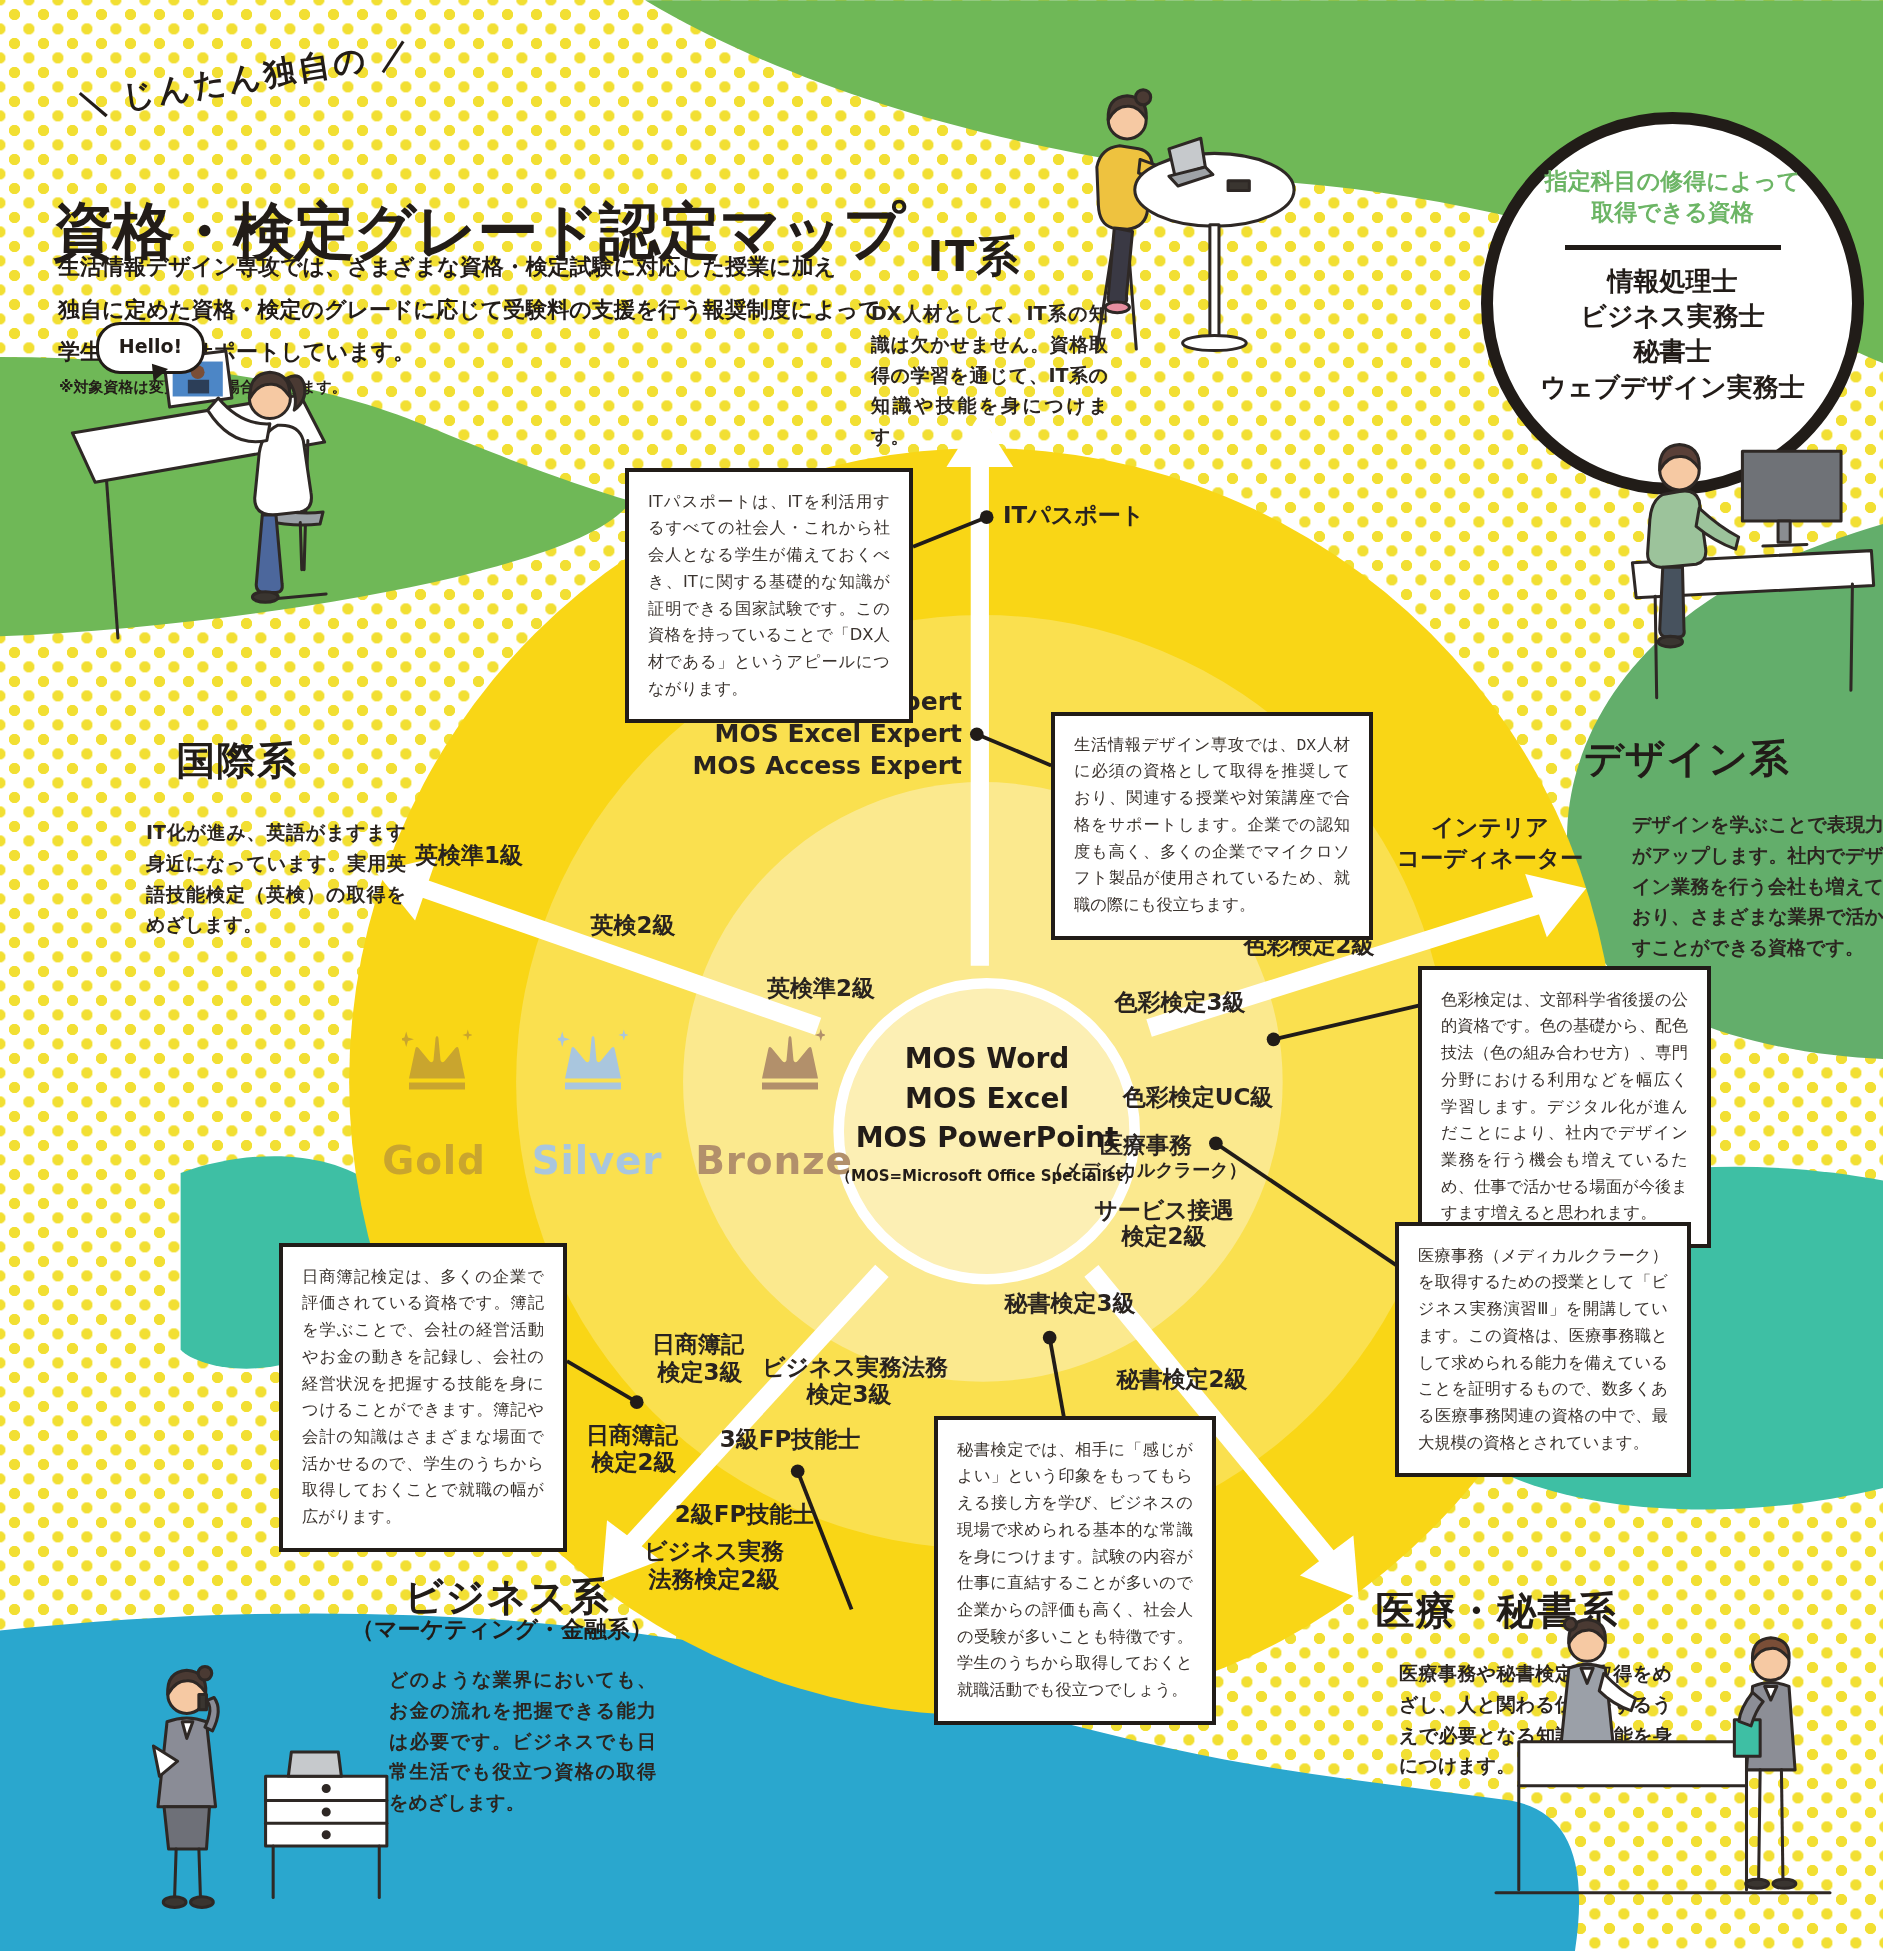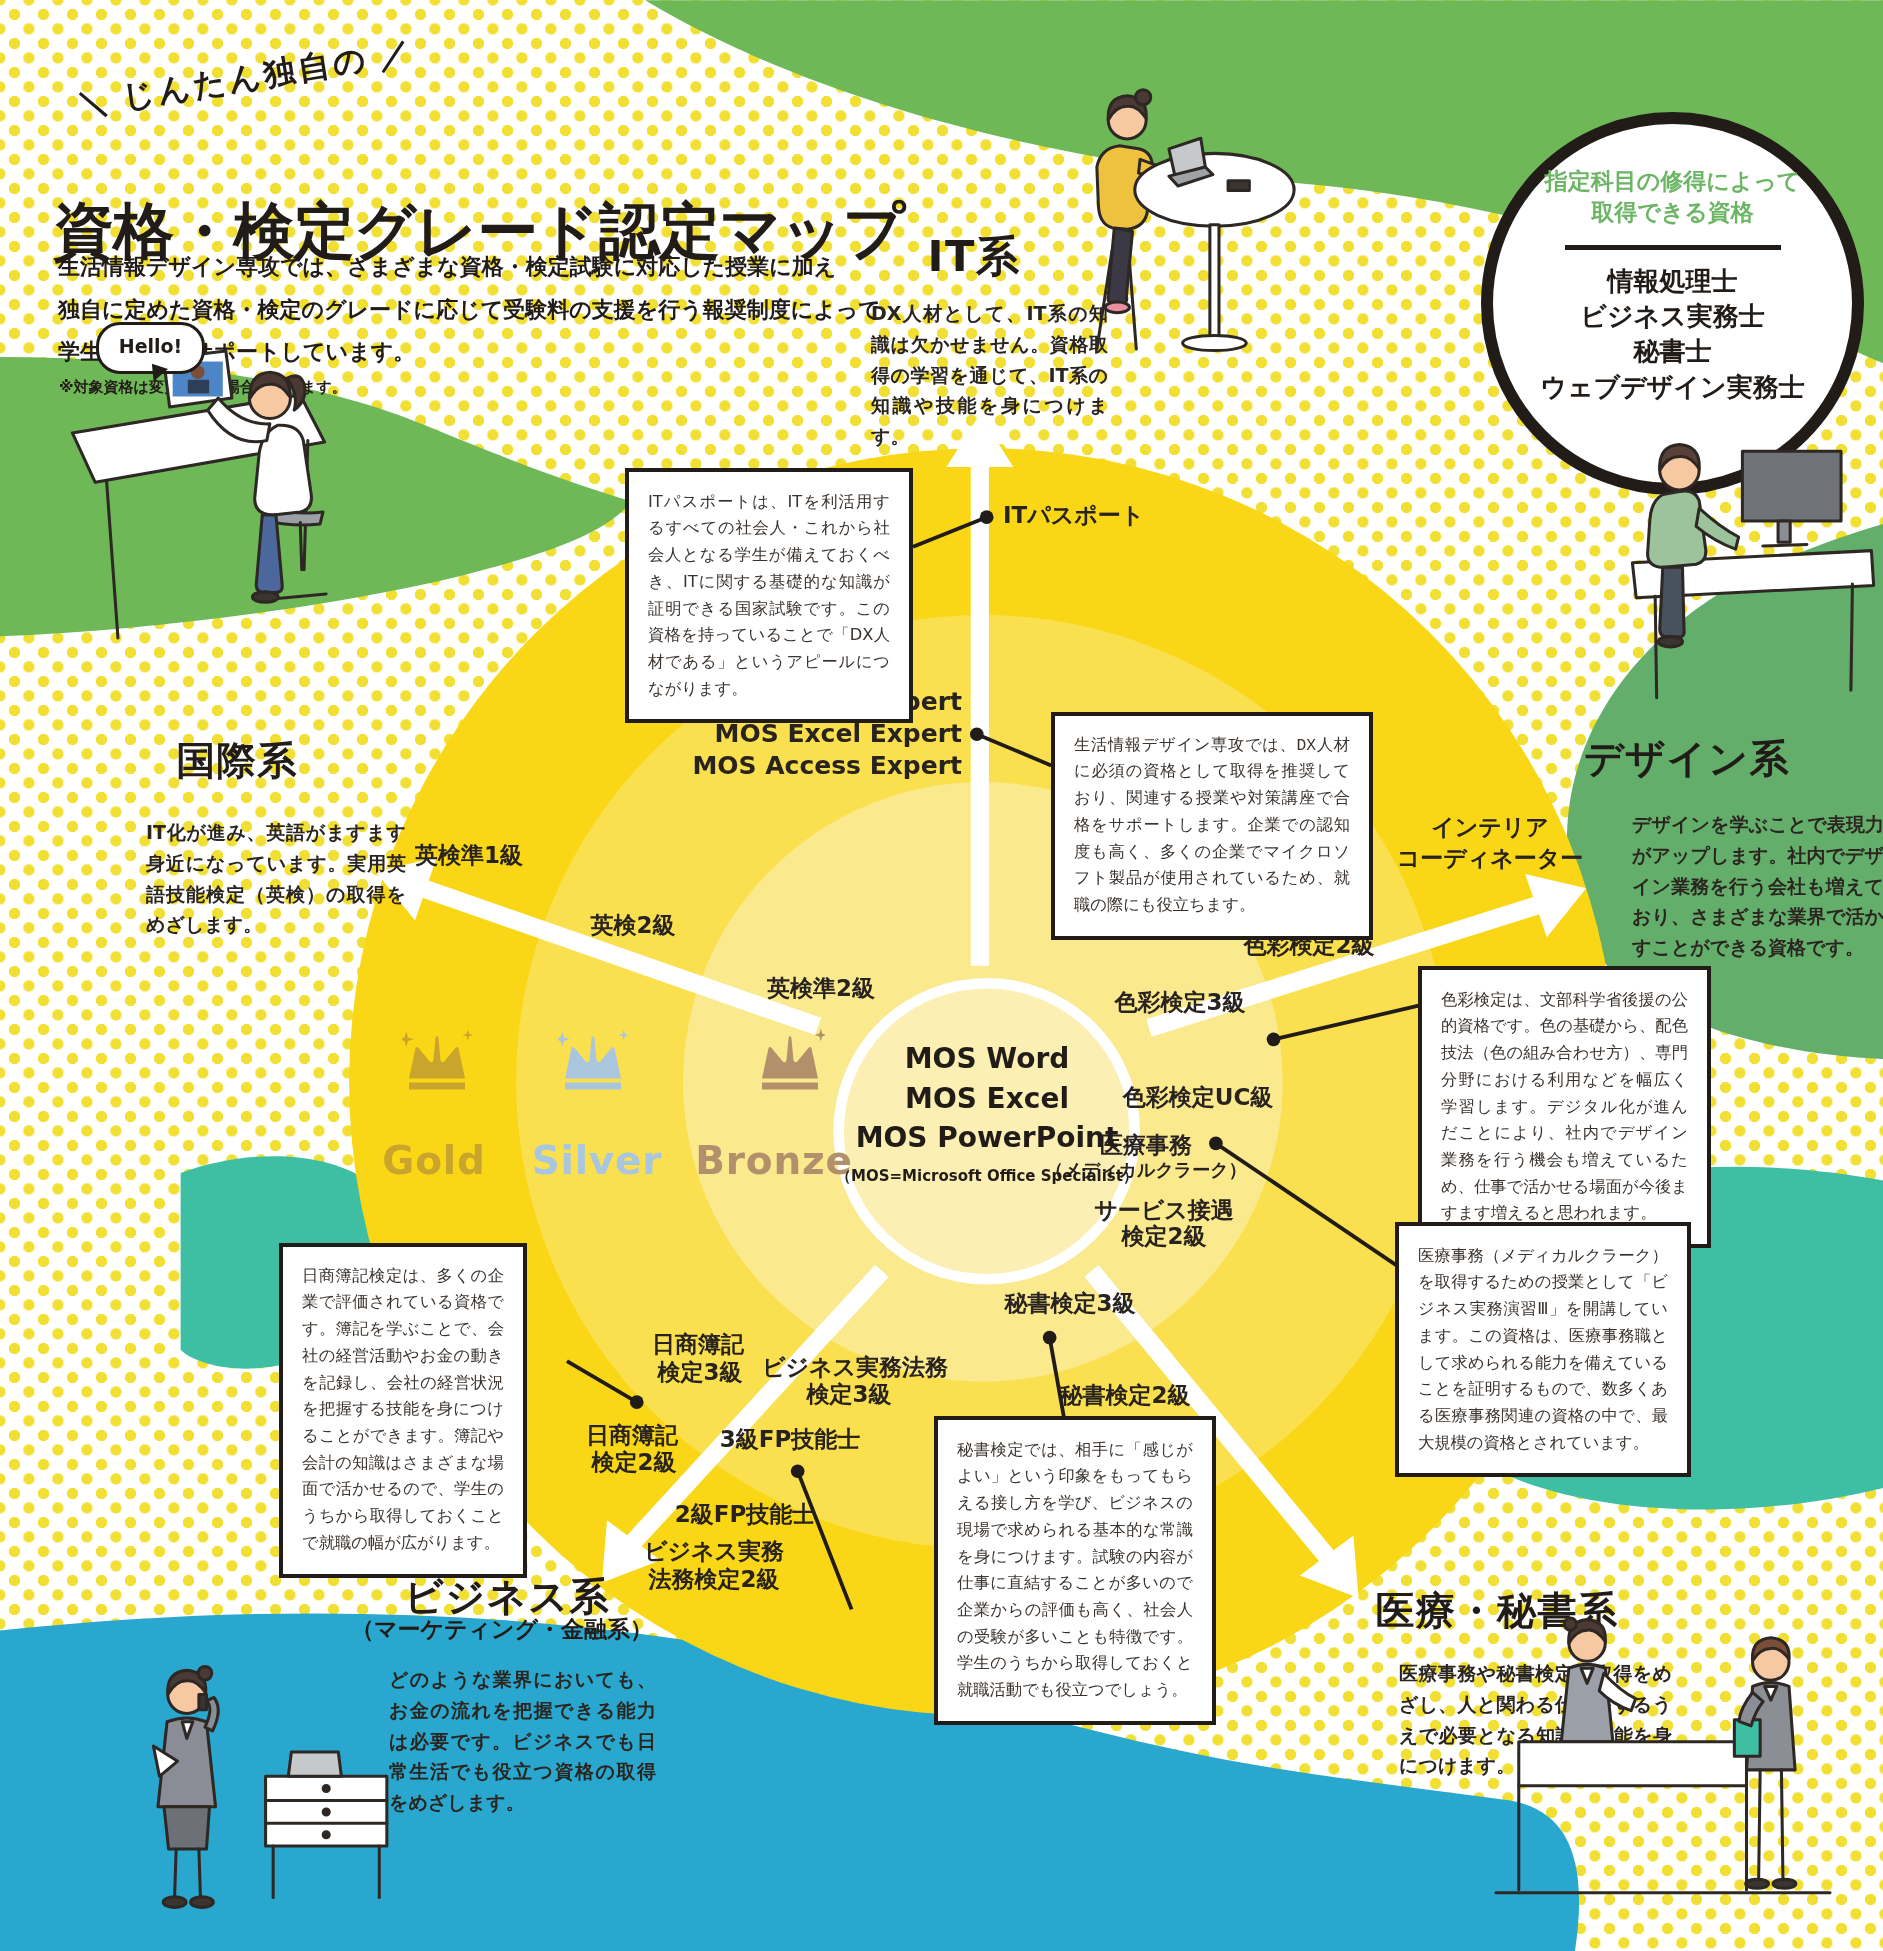--- a/index.html
+++ b/index.html
@@ -152,21 +152,21 @@
   <div class="L" style="left:1490px;top:858px;">コーディネーター</div>
   <div class="L" style="left:1309px;top:945px;">色彩検定2級</div>
   <div class="L" style="left:1180px;top:1002px;">色彩検定3級</div>
   <div class="L" style="left:1198px;top:1097px;">色彩検定UC級</div>
 
   <div class="L" style="left:1146px;top:1145px;">医療事務</div>
   <div class="L small" style="left:1146px;top:1170px;">（メディカルクラーク）</div>
   <div class="L" style="left:1164px;top:1210px;">サービス接遇</div>
   <div class="L" style="left:1164px;top:1236px;">検定2級</div>
   <div class="L" style="left:1070px;top:1303px;">秘書検定3級</div>
-  <div class="L" style="left:1125px;top:1379px;margin-top:16px;">秘書検定2級</div>
+  <div class="L" style="left:1182px;top:1379px;">秘書検定2級</div>
 
   <div class="L" style="left:698px;top:1344px;">日商簿記</div>
   <div class="L" style="left:700px;top:1372px;">検定3級</div>
   <div class="L" style="left:855px;top:1367px;">ビジネス実務法務</div>
   <div class="L" style="left:849px;top:1394px;">検定3級</div>
   <div class="L" style="left:632px;top:1435px;">日商簿記</div>
   <div class="L" style="left:634px;top:1462px;">検定2級</div>
   <div class="L" style="left:790px;top:1439px;">3級FP技能士</div>
   <div class="L" style="left:745px;top:1514px;">2級FP技能士</div>
   <div class="L" style="left:714px;top:1551px;">ビジネス実務</div>
@@ -195,21 +195,21 @@
   <div class="center-line" style="left:987px;top:1058px;">MOS Word</div>
   <div class="center-line" style="left:987px;top:1098px;">MOS Excel</div>
   <div class="center-line" style="left:987px;top:1137px;">MOS PowerPoint</div>
   <div class="center-note" style="left:987px;top:1176px;">（MOS=Microsoft Office Specialist）</div>
 
   <div class="callout" style="left:625px;top:468px;width:288px;">ITパスポートは、ITを利活用するすべての社会人・これから社会人となる学生が備えておくべき、ITに関する基礎的な知識が証明できる国家試験です。この資格を持っていることで「DX人材である」というアピールにつながります。</div>
   <div class="callout" style="left:1051px;top:712px;width:322px;font-family:Liberation Mono, monospace;">生活情報デザイン専攻では、DX人材に必須の資格として取得を推奨しており、関連する授業や対策講座で合格をサポートします。企業での認知度も高く、多くの企業でマイクロソフト製品が使用されているため、就職の際にも役立ちます。</div>
   <div class="callout" style="left:1418px;top:966px;width:293px;">色彩検定は、文部科学省後援の公的資格です。色の基礎から、配色技法（色の組み合わせ方）、専門分野における利用などを幅広く学習します。デジタル化が進んだことにより、社内でデザイン業務を行う機会も増えているため、仕事で活かせる場面が今後ますます増えると思われます。</div>
   <div class="callout" style="left:1395px;top:1222px;width:296px;">医療事務（メディカルクラーク）を取得するための授業として「ビジネス実務演習Ⅲ」を開講しています。この資格は、医療事務職として求められる能力を備えていることを証明するもので、数多くある医療事務関連の資格の中で、最大規模の資格とされています。</div>
   <div class="callout" style="left:934px;top:1416px;width:282px;">秘書検定では、相手に「感じがよい」という印象をもってもらえる接し方を学び、ビジネスの現場で求められる基本的な常識を身につけます。試験の内容が仕事に直結することが多いので企業からの評価も高く、社会人の受験が多いことも特徴です。学生のうちから取得しておくと就職活動でも役立つでしょう。</div>
-  <div class="callout" style="left:279px;top:1243px;width:248px;font-family:Liberation Mono, monospace;">日商簿記検定は、多くの企業で評価されている資格です。簿記を学ぶことで、会社の経営活動やお金の動きを記録し、会社の経営状況を把握する技能を身につけることができます。簿記や会計の知識はさまざまな場面で活かせるので、学生のうちから取得しておくことで就職の幅が広がります。</div>
+  <div class="callout" style="left:279px;top:1243px;width:288px;">日商簿記検定は、多くの企業で評価されている資格です。簿記を学ぶことで、会社の経営活動やお金の動きを記録し、会社の経営状況を把握する技能を身につけることができます。簿記や会計の知識はさまざまな場面で活かせるので、学生のうちから取得しておくことで就職の幅が広がります。</div>
 
   <svg class="abs" style="left:1055px;top:76px;" width="243" height="311" viewBox="0 0 320 410">
     <g stroke="#2E2825" stroke-width="4" stroke-linejoin="round" stroke-linecap="round">
       <line x1="75" y1="230" x2="55" y2="360" fill="none"></line>
       <line x1="97" y1="232" x2="107" y2="360" fill="none"></line>
       <path d="M78,200 L70,290 q-2,10 8,10 l10,0 q8,0 6,-10 L102,205 Z" fill="#3A3944"></path>
       <ellipse cx="82" cy="305" rx="16" ry="7" fill="#E88FA0"></ellipse>
       <path d="M55,120 Q60,95 85,92 L110,96 Q130,100 128,125 L122,175 Q120,200 95,202 L75,200 Q58,195 57,170 Z" fill="#EEC23F"></path>
       <path d="M112,110 Q140,120 162,128 L164,142 Q135,136 110,128 Z" fill="#EEC23F"></path>
       <circle cx="95" cy="58" r="25" fill="#F6C9A3"></circle>

